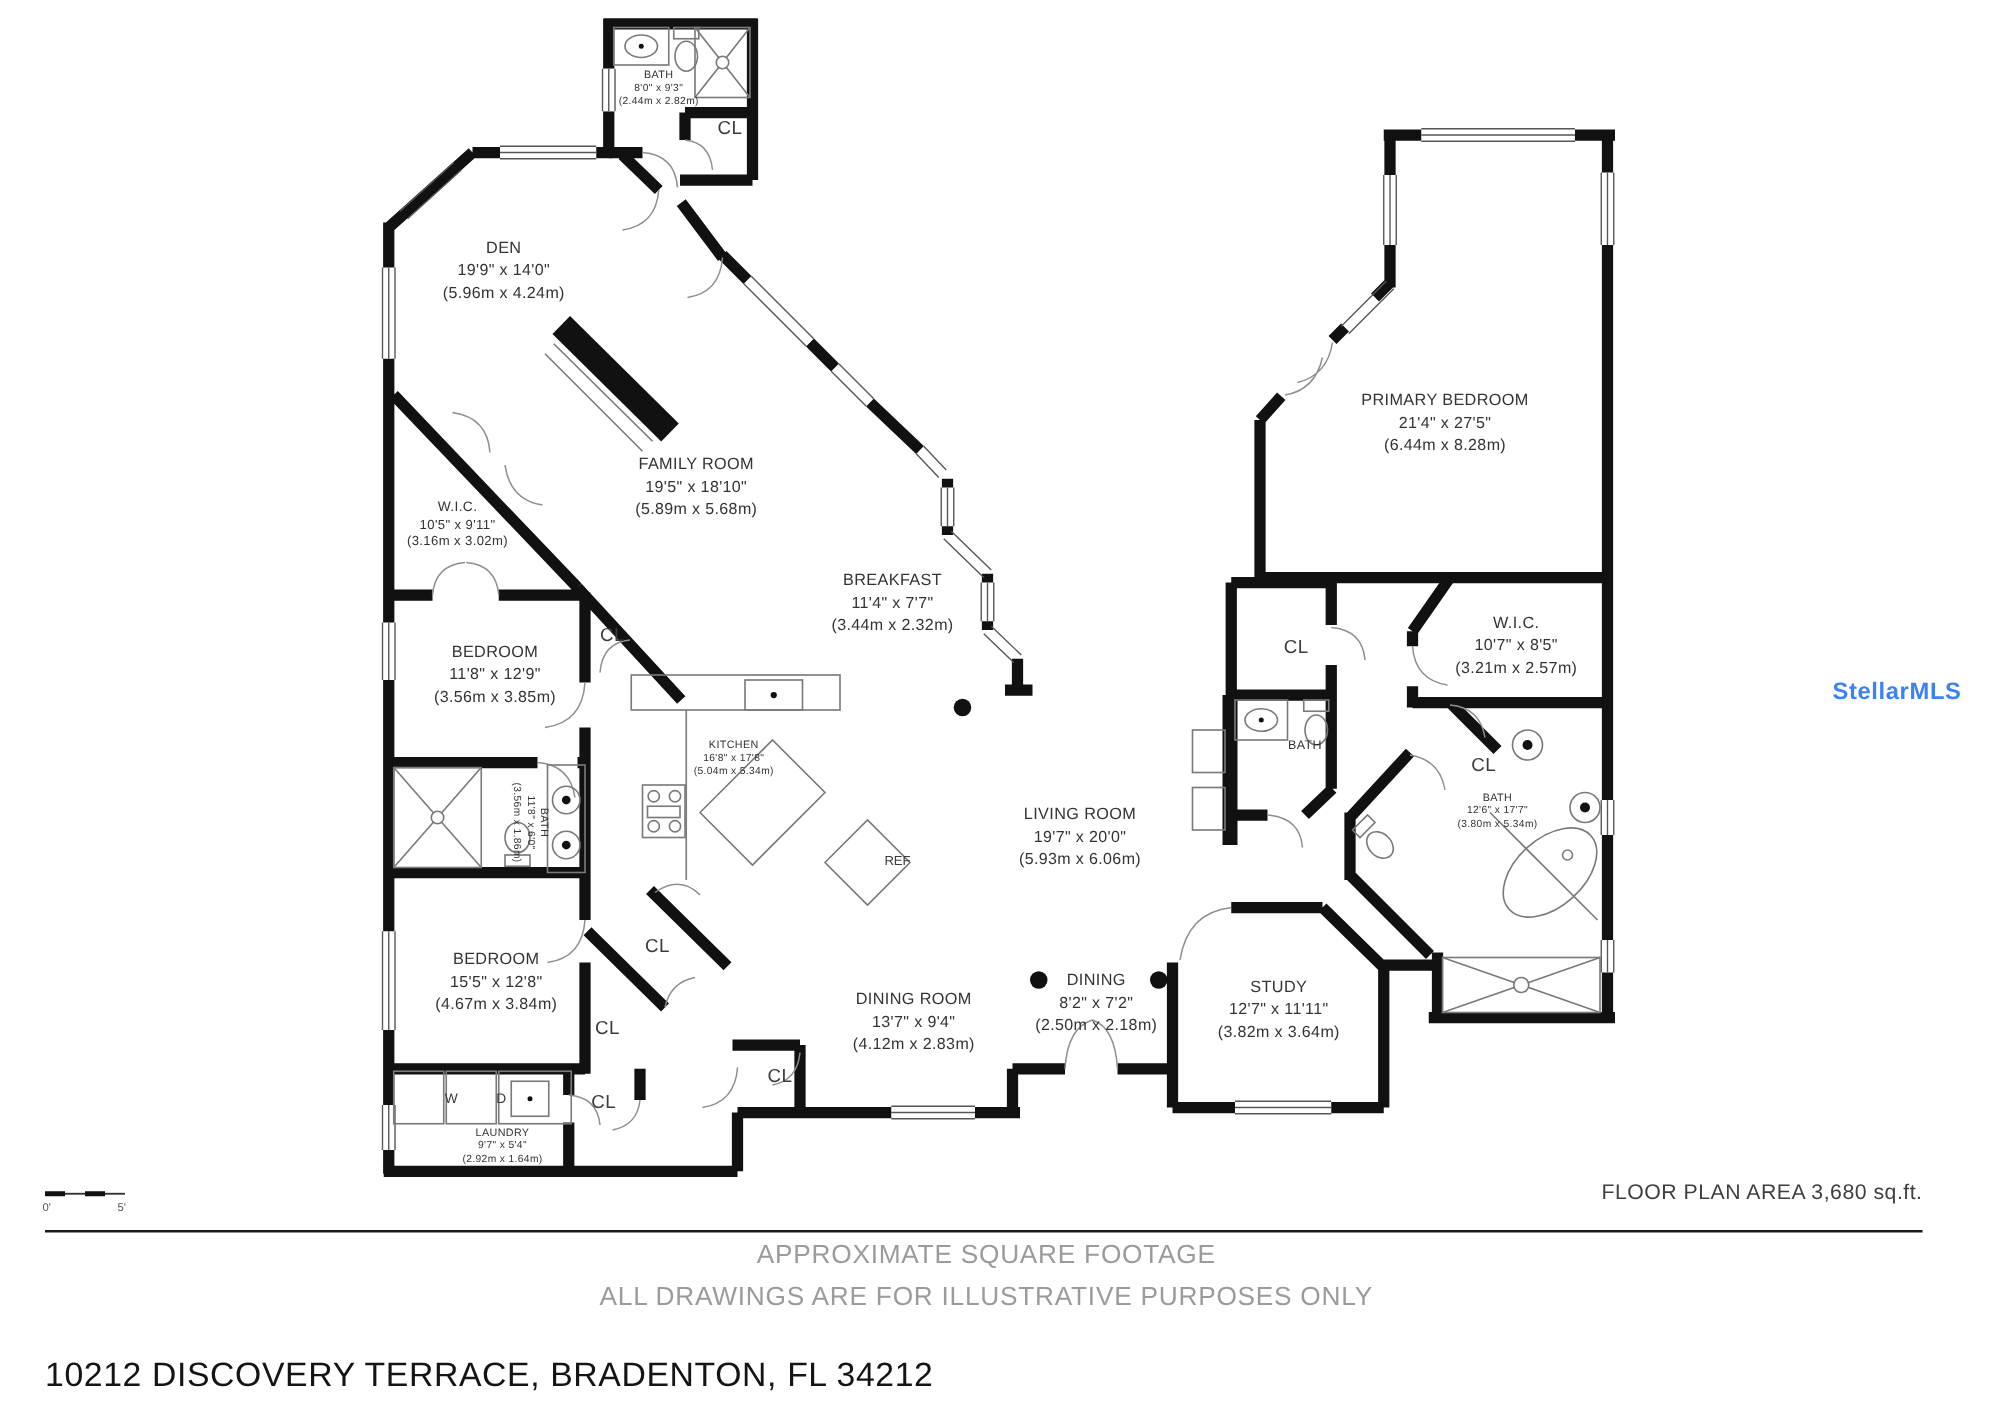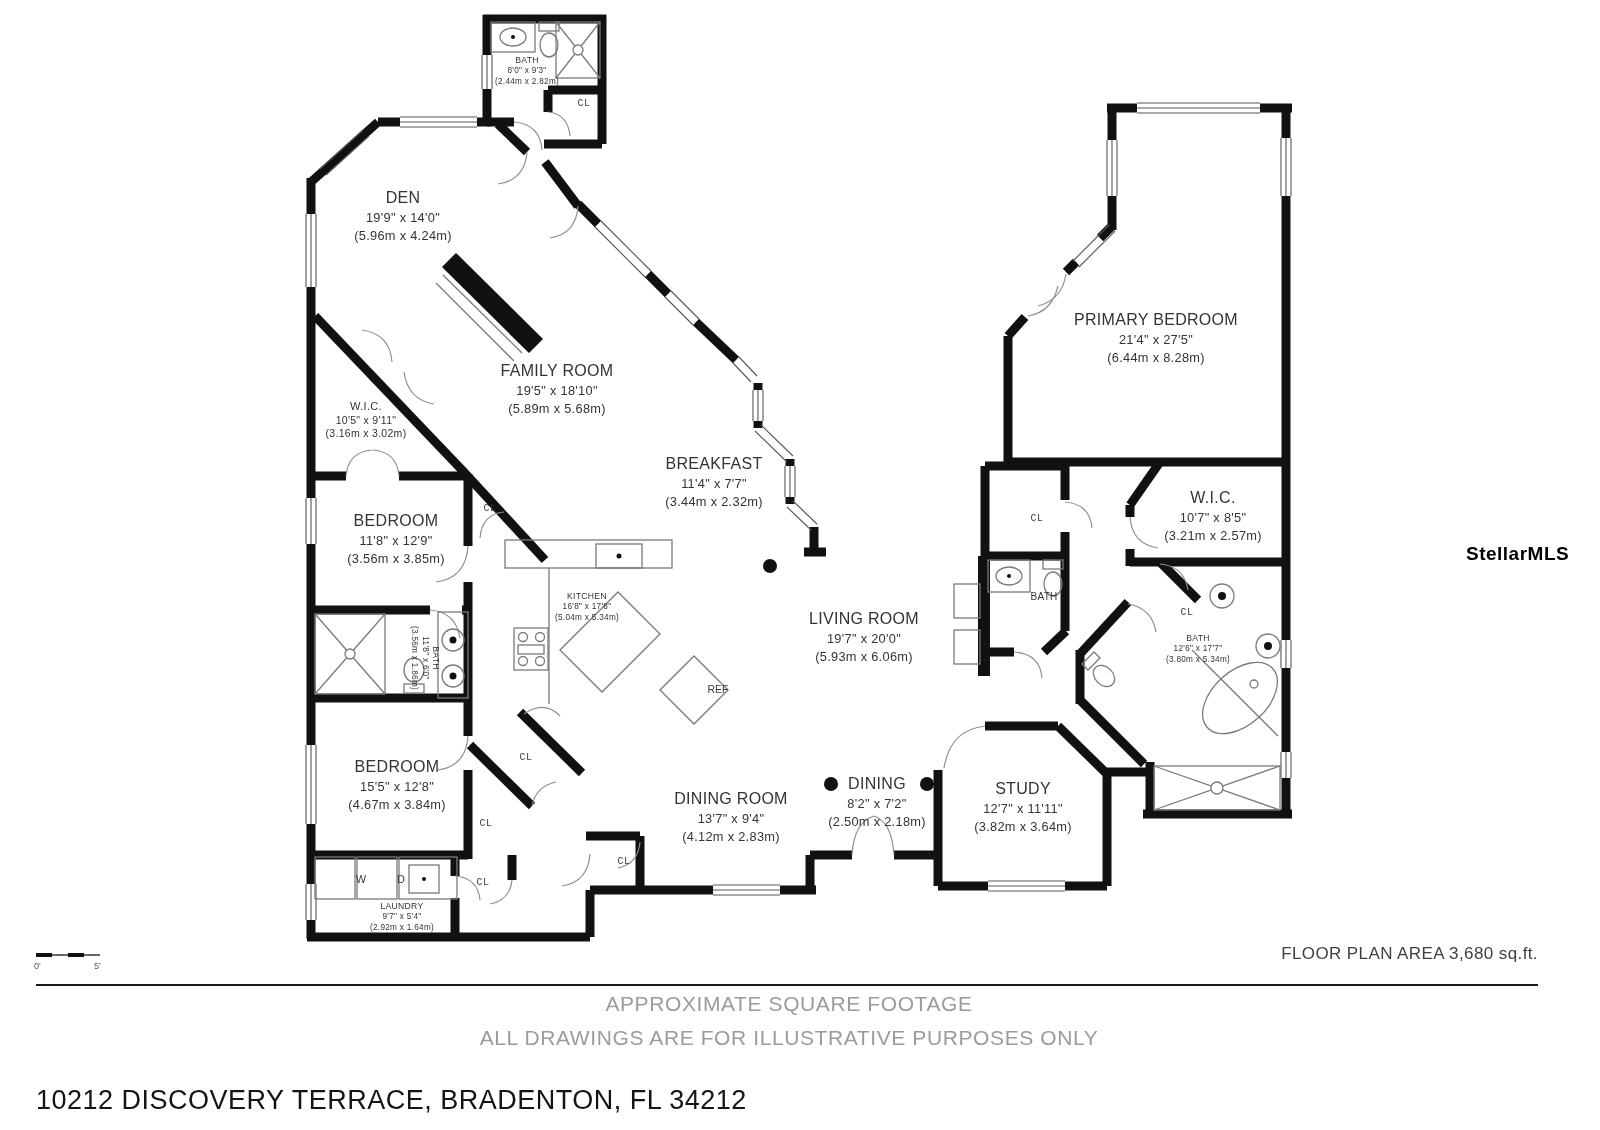--- a/index.html
+++ b/index.html
@@ -9,28 +9,28 @@
   .wall{stroke:#111;stroke-width:9;fill:none;stroke-linecap:butt;}
   .wall12{stroke:#111;stroke-width:12;fill:none;}
   .wall20{stroke:#111;stroke-width:20;fill:none;}
   .thin{stroke:#7a7a7a;stroke-width:1.3;fill:none;}
   .win{stroke:#565656;stroke-width:1.1;fill:none;}
   .door{stroke:#8f8f8f;stroke-width:1.2;fill:none;}
   .blk{fill:#111;stroke:none;}
   .whx{fill:#fff;stroke:none;}
   .lbl{position:absolute;transform:translate(-50%,-50%);text-align:center;color:#333;
        letter-spacing:.3px;white-space:nowrap;}
-  .lbl .l1{display:block;font-size:16px;line-height:1.38;}
+  .lbl .l1{display:block;font-size:13px;line-height:1.38;}
   .lbl .l2,.lbl .l3{display:block;font-size:12.8px;line-height:1.38;}
   .lbl.small .l1{font-size:8.6px;line-height:1.32;}
   .lbl.small .l2,.lbl.small .l3{font-size:8.2px;line-height:1.32;}
   .lbl.vert{transform:translate(-50%,-50%) rotate(90deg);}
-  .cl{position:absolute;transform:translate(-50%,-50%);font-size:10px;color:#3c3c3c;letter-spacing:.4px;font-family:Liberation Mono, monospace;}
+  .cl{position:absolute;transform:translate(-50%,-50%);font-size:15px;color:#3c3c3c;letter-spacing:.4px;}
   .appl{position:absolute;transform:translate(-50%,-50%);font-size:11px;color:#3c3c3c;margin-left:24px;}
-  .watermark{position:absolute;left:1466px;top:543px;font-size:19px;color:#000000;
+  .watermark{position:absolute;left:1466px;top:543px;font-size:19px;color:#3b82f6;
              letter-spacing:.5px;font-weight:bold;}
   .area-label{position:absolute;right:62px;top:944px;font-size:17px;color:#3f3f3f;letter-spacing:.4px;text-align:center;}
   .scale-num{position:absolute;font-size:9px;color:#555;}
   .rule{position:absolute;left:36px;top:984px;width:1502px;height:0;border-top:2.4px solid #1c1c1c;}
   .note{position:absolute;left:0;width:1578px;text-align:center;color:#9b9b9b;
         font-size:21px;letter-spacing:.6px;}
   .address{position:absolute;left:36px;top:1085px;font-size:27px;color:#141414;letter-spacing:.5px;}
 </style>
 </head>
 <body>
@@ -324,21 +324,21 @@
     <span class="l2">16'8" x 17'8"</span>
     <span class="l3">(5.04m x 5.34m)</span>
     </div>
 
   <div class="lbl" style="left:714px;top:482px">
     <span class="l1">BREAKFAST</span>
     <span class="l2">11'4" x 7'7"</span>
     <span class="l3">(3.44m x 2.32m)</span>
     </div>
 
-  <div class="lbl" style="left:864px;top:637px">
+  <div class="lbl" style="left:864px;top:669px">
     <span class="l1">LIVING ROOM</span>
     <span class="l2">19'7" x 20'0"</span>
     <span class="l3">(5.93m x 6.06m)</span>
     </div>
 
   <div class="lbl" style="left:731px;top:817px">
     <span class="l1">DINING ROOM</span>
     <span class="l2">13'7" x 9'4"</span>
     <span class="l3">(4.12m x 2.83m)</span>
     </div>

